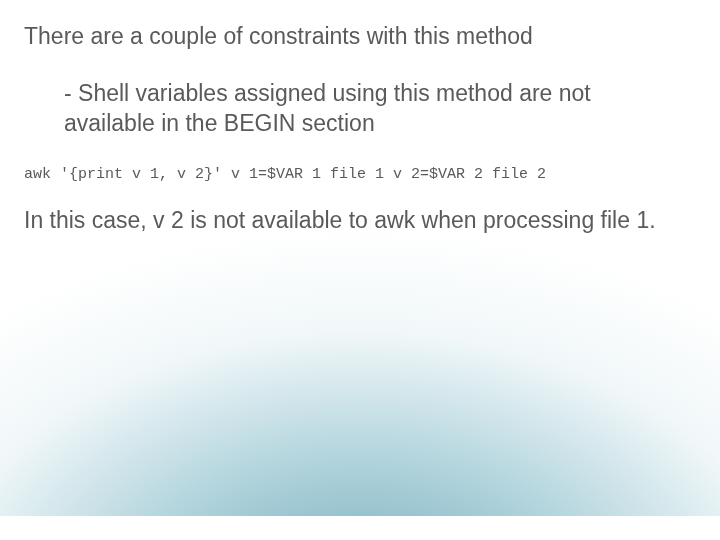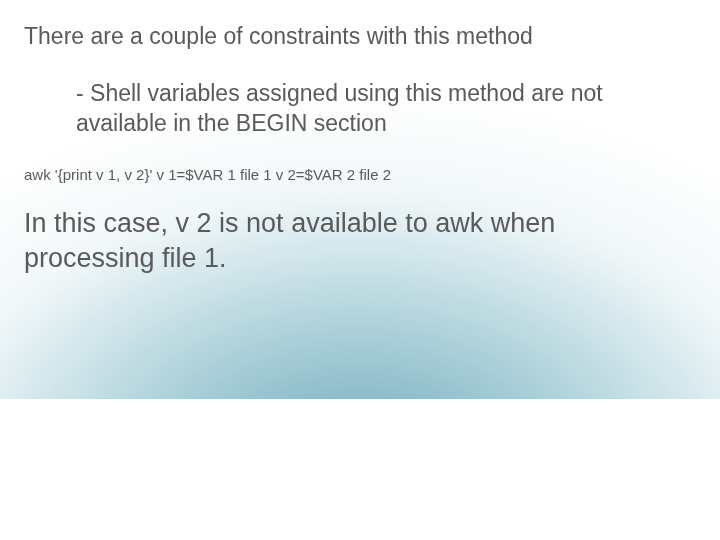--- a/index.html
+++ b/index.html
@@ -6,50 +6,50 @@
     margin: 0;
     padding: 0;
     width: 720px;
     height: 540px;
     overflow: hidden;
     font-family: Arial, Helvetica, sans-serif;
   }
   .slide {
     position: relative;
     width: 720px;
-    height: 399px;
+    height: 516px;
     background:
       radial-gradient(ellipse 900px 600px at 50% 120%, rgba(77,150,170,0.85) 0%, rgba(120,180,195,0.55) 28%, rgba(200,225,232,0.25) 48%, rgba(255,255,255,0) 65%),
       #ffffff;
     box-sizing: border-box;
     padding: 22px 30px 0 24px;
     color: #5b5b5b;
   }
   .intro {
     font-size: 23px;
     line-height: 1.25;
     margin: 0 0 28px 0;
     color: #5a5a5a;
   }
   .point {
     font-size: 23px;
     line-height: 1.3;
-    margin: 0 0 26px 52px;
+    margin: 0 0 26px 40px;
     color: #5a5a5a;
     max-width: 590px;
   }
   .code {
     font-size: 15px;
     line-height: 1.3;
     margin: 4px 0 22px 0;
     color: #5a5a5a;
-    font-family: Liberation Sans, sans-serif;
+    font-family: Liberation Mono, monospace;
   }
   .concl {
-    font-size: 27px;
+    font-size: 23px;
     line-height: 1.3;
     margin: 0;
     color: #5a5a5a;
     max-width: 640px;
   }
 </style>
 </head>
 <body>
 
 <div class="slide">

